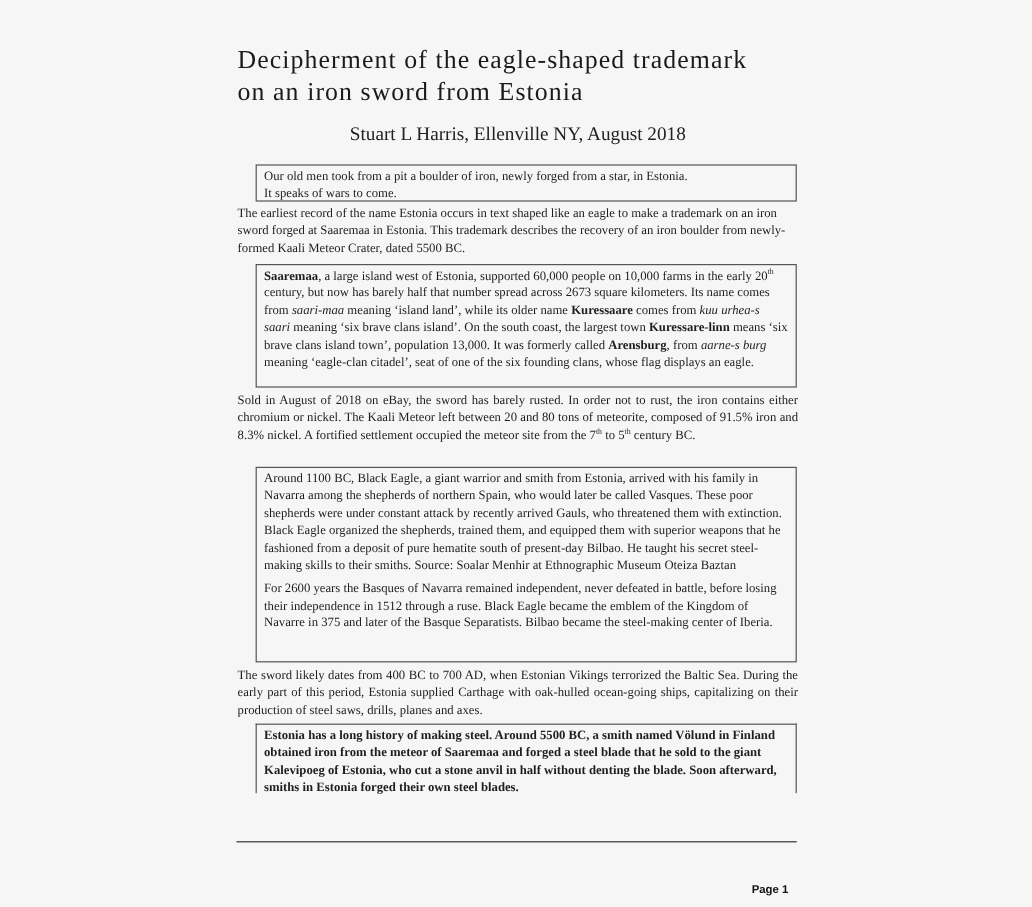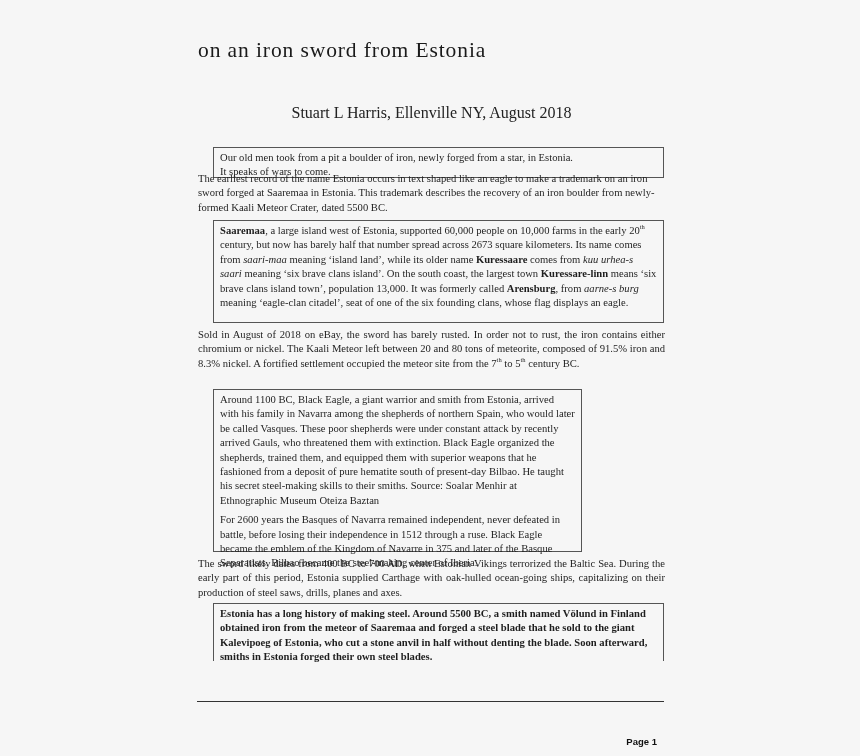--- a/index.html
+++ b/index.html
@@ -21,39 +21,40 @@
   .footer-rule { position:absolute; left:197px; top:701px; width:467px; height:0; border-top:1.2px solid #333; }
   .page-num { position:absolute; left:560px; top:704px; width:97px; text-align:right;
               font-family:"Liberation Sans", "DejaVu Sans", sans-serif; font-weight:bold; font-size:9.5px; color:#111;margin-top:32px; }
 </style>
 </head>
 <body>
 
 <div class="page">
 
   <div class="title">
+    <div>Decipherment of the eagle-shaped trademark</div>
     <div>on an iron sword from Estonia</div>
   </div>
 
   <div class="author">Stuart L Harris, Ellenville NY, August 2018</div>
 
-  <div class="box" style="left:213px; top:147px; width:451px; height:31px;">
+  <div class="box" style="left:213px; top:137px; width:451px; height:31px;">
     <div>Our old men took from a pit a boulder of iron, newly forged from a star, in Estonia.</div>
     <div>It speaks of wars to come.</div>
   </div>
 
   <div class="para" style="top:172px;">The earliest record of the name Estonia occurs in text shaped like an eagle to make a trademark on an iron sword forged at Saaremaa in Estonia. This trademark describes the recovery of an iron boulder from newly-formed Kaali Meteor Crater, dated 5500 BC.</div>
 
   <div class="box" style="left:213px; top:220px; width:451px; height:103px;">
     <p><b>Saaremaa</b><span>, a large island west of Estonia, supported 60,000 people on 10,000 farms in the early 20</span><sup>th</sup><span> century, but now has barely half that number spread across 2673 square kilometers. Its name comes from </span><i>saari-maa</i><span> meaning ‘island land’, while its older name </span><b>Kuressaare</b><span> comes from </span><i>kuu urhea-s saari</i><span> meaning ‘six brave clans island’. On the south coast, the largest town </span><b>Kuressare-linn</b><span> means ‘six brave clans island town’, population 13,000. It was formerly called </span><b>Arensburg</b><span>, from </span><i>aarne-s burg</i><span> meaning ‘eagle-clan citadel’, seat of one of the six founding clans, whose flag displays an eagle.</span></p>
   </div>
 
   <div class="para justify" style="top:328px;"><span>Sold in August of 2018 on eBay, the sword has barely rusted. In order not to rust, the iron contains either chromium or nickel. The Kaali Meteor left between 20 and 80 tons of meteorite, composed of 91.5% iron and 8.3% nickel. A fortified settlement occupied the meteor site from the 7</span><sup>th</sup><span> to 5</span><sup>th</sup><span> century BC.</span></div>
 
-  <div class="box" style="left:213px; top:389px; width:369px; height:163px;">
+  <div class="box" style="left:213px; top:389px; width:451px; height:163px;">
     <p>Around 1100 BC, Black Eagle, a giant warrior and smith from Estonia, arrived with his family in Navarra among the shepherds of northern Spain, who would later be called Vasques. These poor shepherds were under constant attack by recently arrived Gauls, who threatened them with extinction. Black Eagle organized the shepherds, trained them, and equipped them with superior weapons that he fashioned from a deposit of pure hematite south of present-day Bilbao. He taught his secret steel-making skills to their smiths. Source: Soalar Menhir at Ethnographic Museum Oteiza Baztan</p>
     <p>For 2600 years the Basques of Navarra remained independent, never defeated in battle, before losing their independence in 1512 through a ruse. Black Eagle became the emblem of the Kingdom of Navarre in 375 and later of the Basque Separatists. Bilbao became the steel-making center of Iberia.</p>
   </div>
 
   <div class="para justify" style="top:557px;">The sword likely dates from 400 BC to 700 AD, when Estonian Vikings terrorized the Baltic Sea. During the early part of this period, Estonia supplied Carthage with oak-hulled ocean-going ships, capitalizing on their production of steel saws, drills, planes and axes.</div>
 
   <div class="box open-bottom" style="left:213px; top:603px; width:451px; height:58px;">
     <p>Estonia has a long history of making steel. Around 5500 BC, a smith named Völund in Finland obtained iron from the meteor of Saaremaa and forged a steel blade that he sold to the giant Kalevipoeg of Estonia, who cut a stone anvil in half without denting the blade. Soon afterward, smiths in Estonia forged their own steel blades.</p>
   </div>
 

